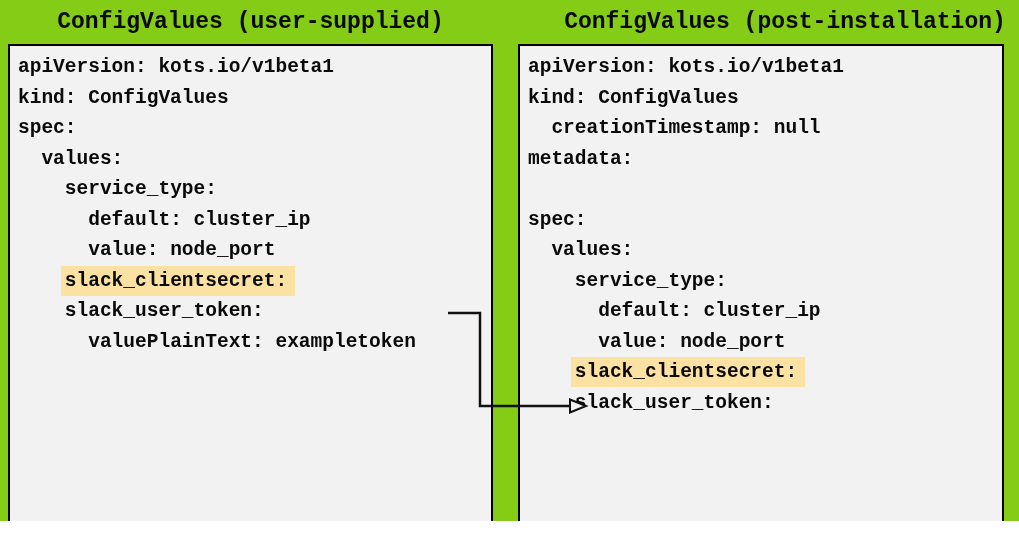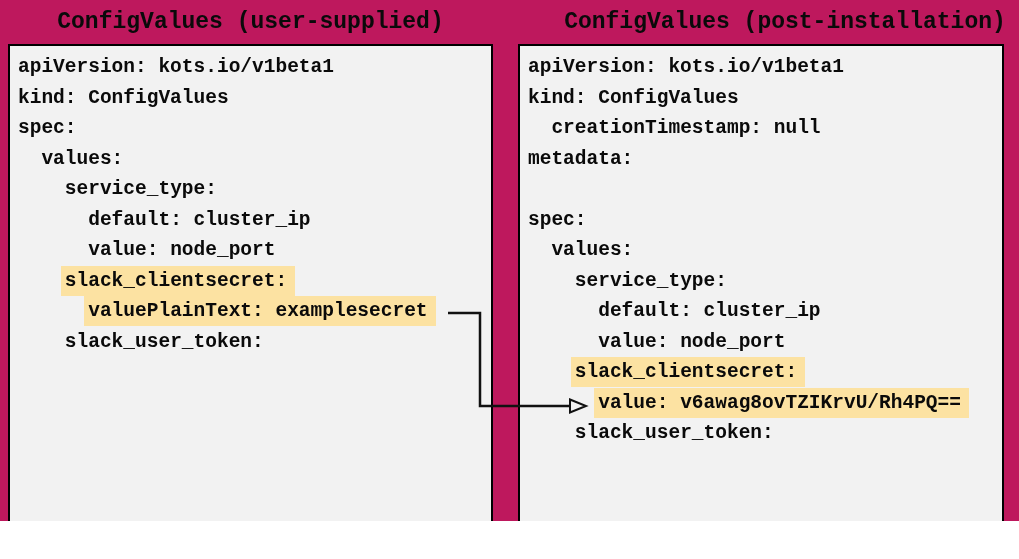--- a/index.html
+++ b/index.html
@@ -1,20 +1,20 @@
 <!DOCTYPE html>
 <html><head>
 <meta charset="utf-8">
 <style>
   html, body { margin: 0; padding: 0; background: #ffffff; }
   .stage {
     position: relative;
     width: 1019px;
     height: 521px;
-    background: #be185d;
+    background: #84cc16;
     font-family: "Liberation Mono", "DejaVu Sans Mono", monospace;
     overflow: hidden;
   }
   .panel-title {
     position: absolute;
     top: 7px;
     text-align: center;
     font-weight: bold;
     font-size: 23px;
     line-height: 30px;
@@ -66,37 +66,36 @@
 
   <div class="panel left">
       <div class="code-line"><span></span><span class="code-text">apiVersion: kots.io/v1beta1</span></div>
       <div class="code-line"><span></span><span class="code-text">kind: ConfigValues</span></div>
       <div class="code-line"><span></span><span class="code-text">spec:</span></div>
       <div class="code-line"><span>  </span><span class="code-text">values:</span></div>
       <div class="code-line"><span>    </span><span class="code-text">service_type:</span></div>
       <div class="code-line"><span>      </span><span class="code-text">default: cluster_ip</span></div>
       <div class="code-line"><span>      </span><span class="code-text">value: node_port</span></div>
       <div class="code-line"><span>    </span><span class="code-text hl">slack_clientsecret:</span></div>
-      <div class="code-line"><span>      </span><span class="code-text hl">valuePlainText: examplesecret</span></div>
       <div class="code-line"><span>    </span><span class="code-text">slack_user_token:</span></div>
+      <div class="code-line"><span>      </span><span class="code-text">valuePlainText: exampletoken</span></div>
     </div>
 
   <div class="panel right">
       <div class="code-line"><span></span><span class="code-text">apiVersion: kots.io/v1beta1</span></div>
       <div class="code-line"><span></span><span class="code-text">kind: ConfigValues</span></div>
       <div class="code-line"><span>  </span><span class="code-text">creationTimestamp: null</span></div>
       <div class="code-line"><span></span><span class="code-text">metadata:</span></div>
       <div class="code-line"><span>  </span></div>
       <div class="code-line"><span></span><span class="code-text">spec:</span></div>
       <div class="code-line"><span>  </span><span class="code-text">values:</span></div>
       <div class="code-line"><span>    </span><span class="code-text">service_type:</span></div>
       <div class="code-line"><span>      </span><span class="code-text">default: cluster_ip</span></div>
       <div class="code-line"><span>      </span><span class="code-text">value: node_port</span></div>
       <div class="code-line"><span>    </span><span class="code-text hl">slack_clientsecret:</span></div>
-      <div class="code-line"><span>      </span><span class="code-text hl">value: v6awag8ovTZIKrvU/Rh4PQ==</span></div>
       <div class="code-line"><span>    </span><span class="code-text">slack_user_token:</span></div>
       <div class="code-line"><span>      </span></div>
     </div>
 
   <svg class="arrow-overlay" viewBox="0 0 1019 559" xmlns="http://www.w3.org/2000/svg" aria-hidden="true">
     <path d="M448 313 H480 V406 H570" fill="none" stroke="#111111" stroke-width="2.5"></path>
     <path d="M570 399.5 L586 406 L570 412.5 Z" fill="#f2f2f2" stroke="#111111" stroke-width="2"></path>
   </svg>
 
 </div>

